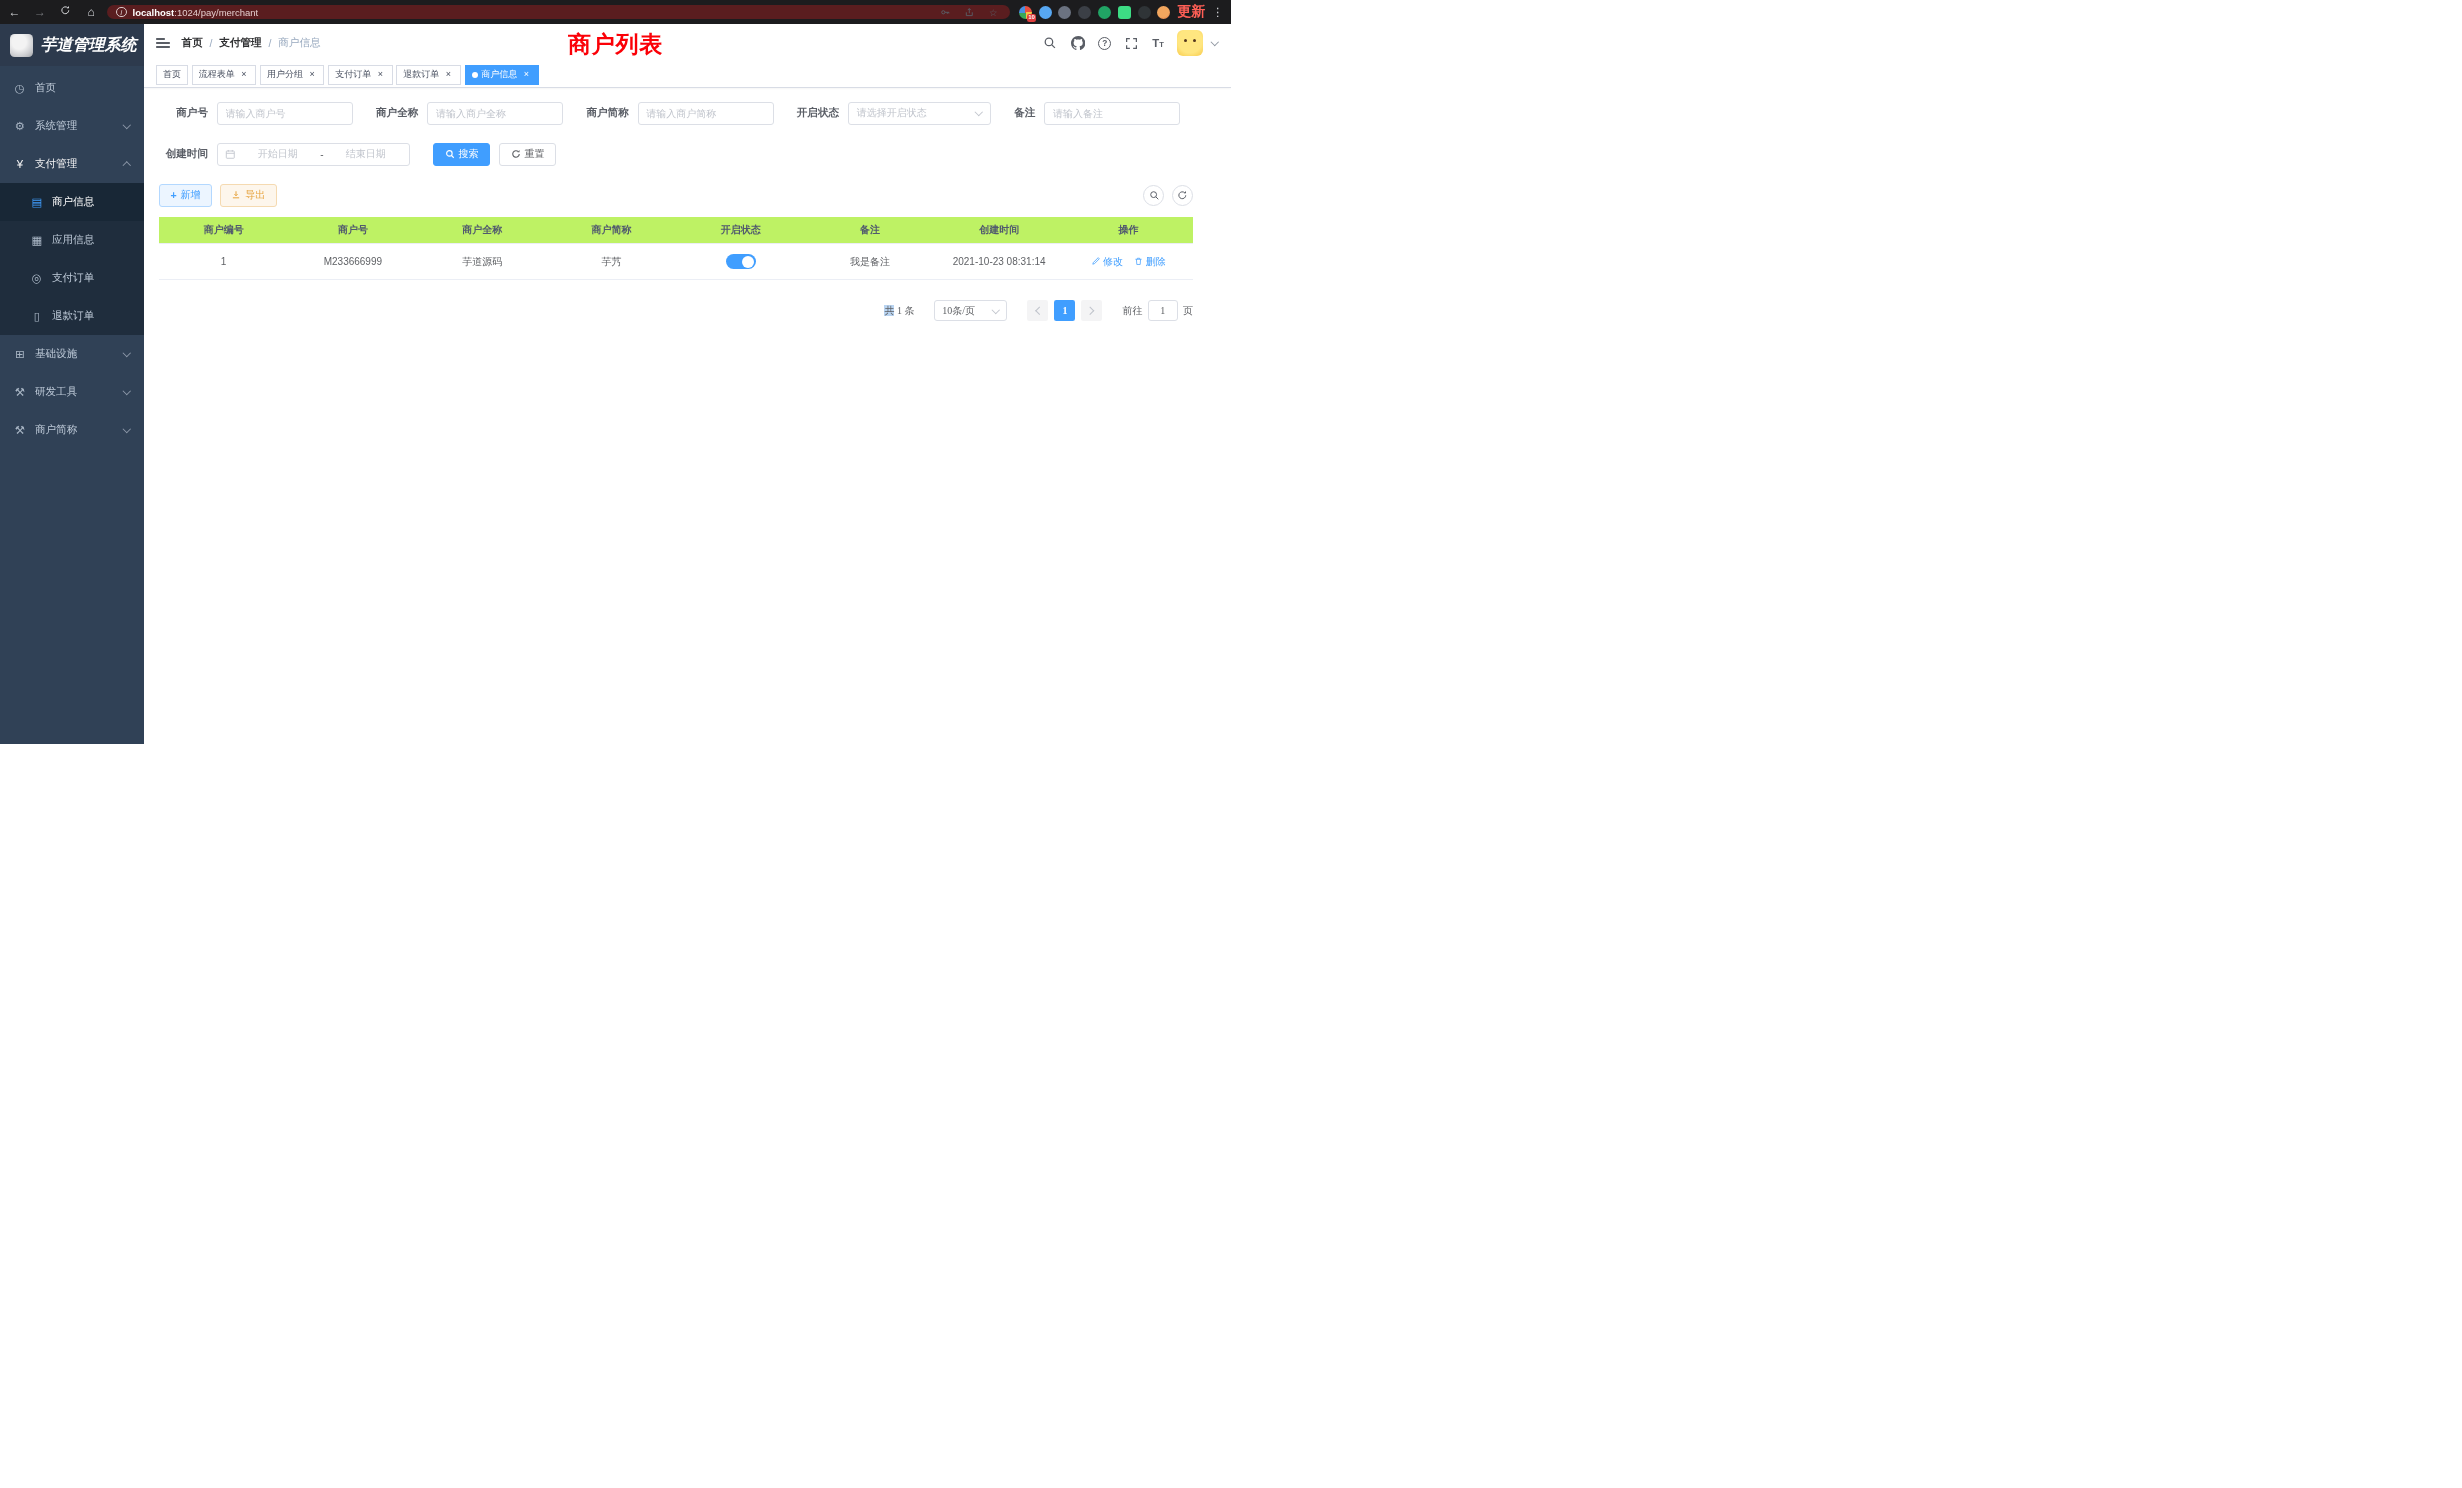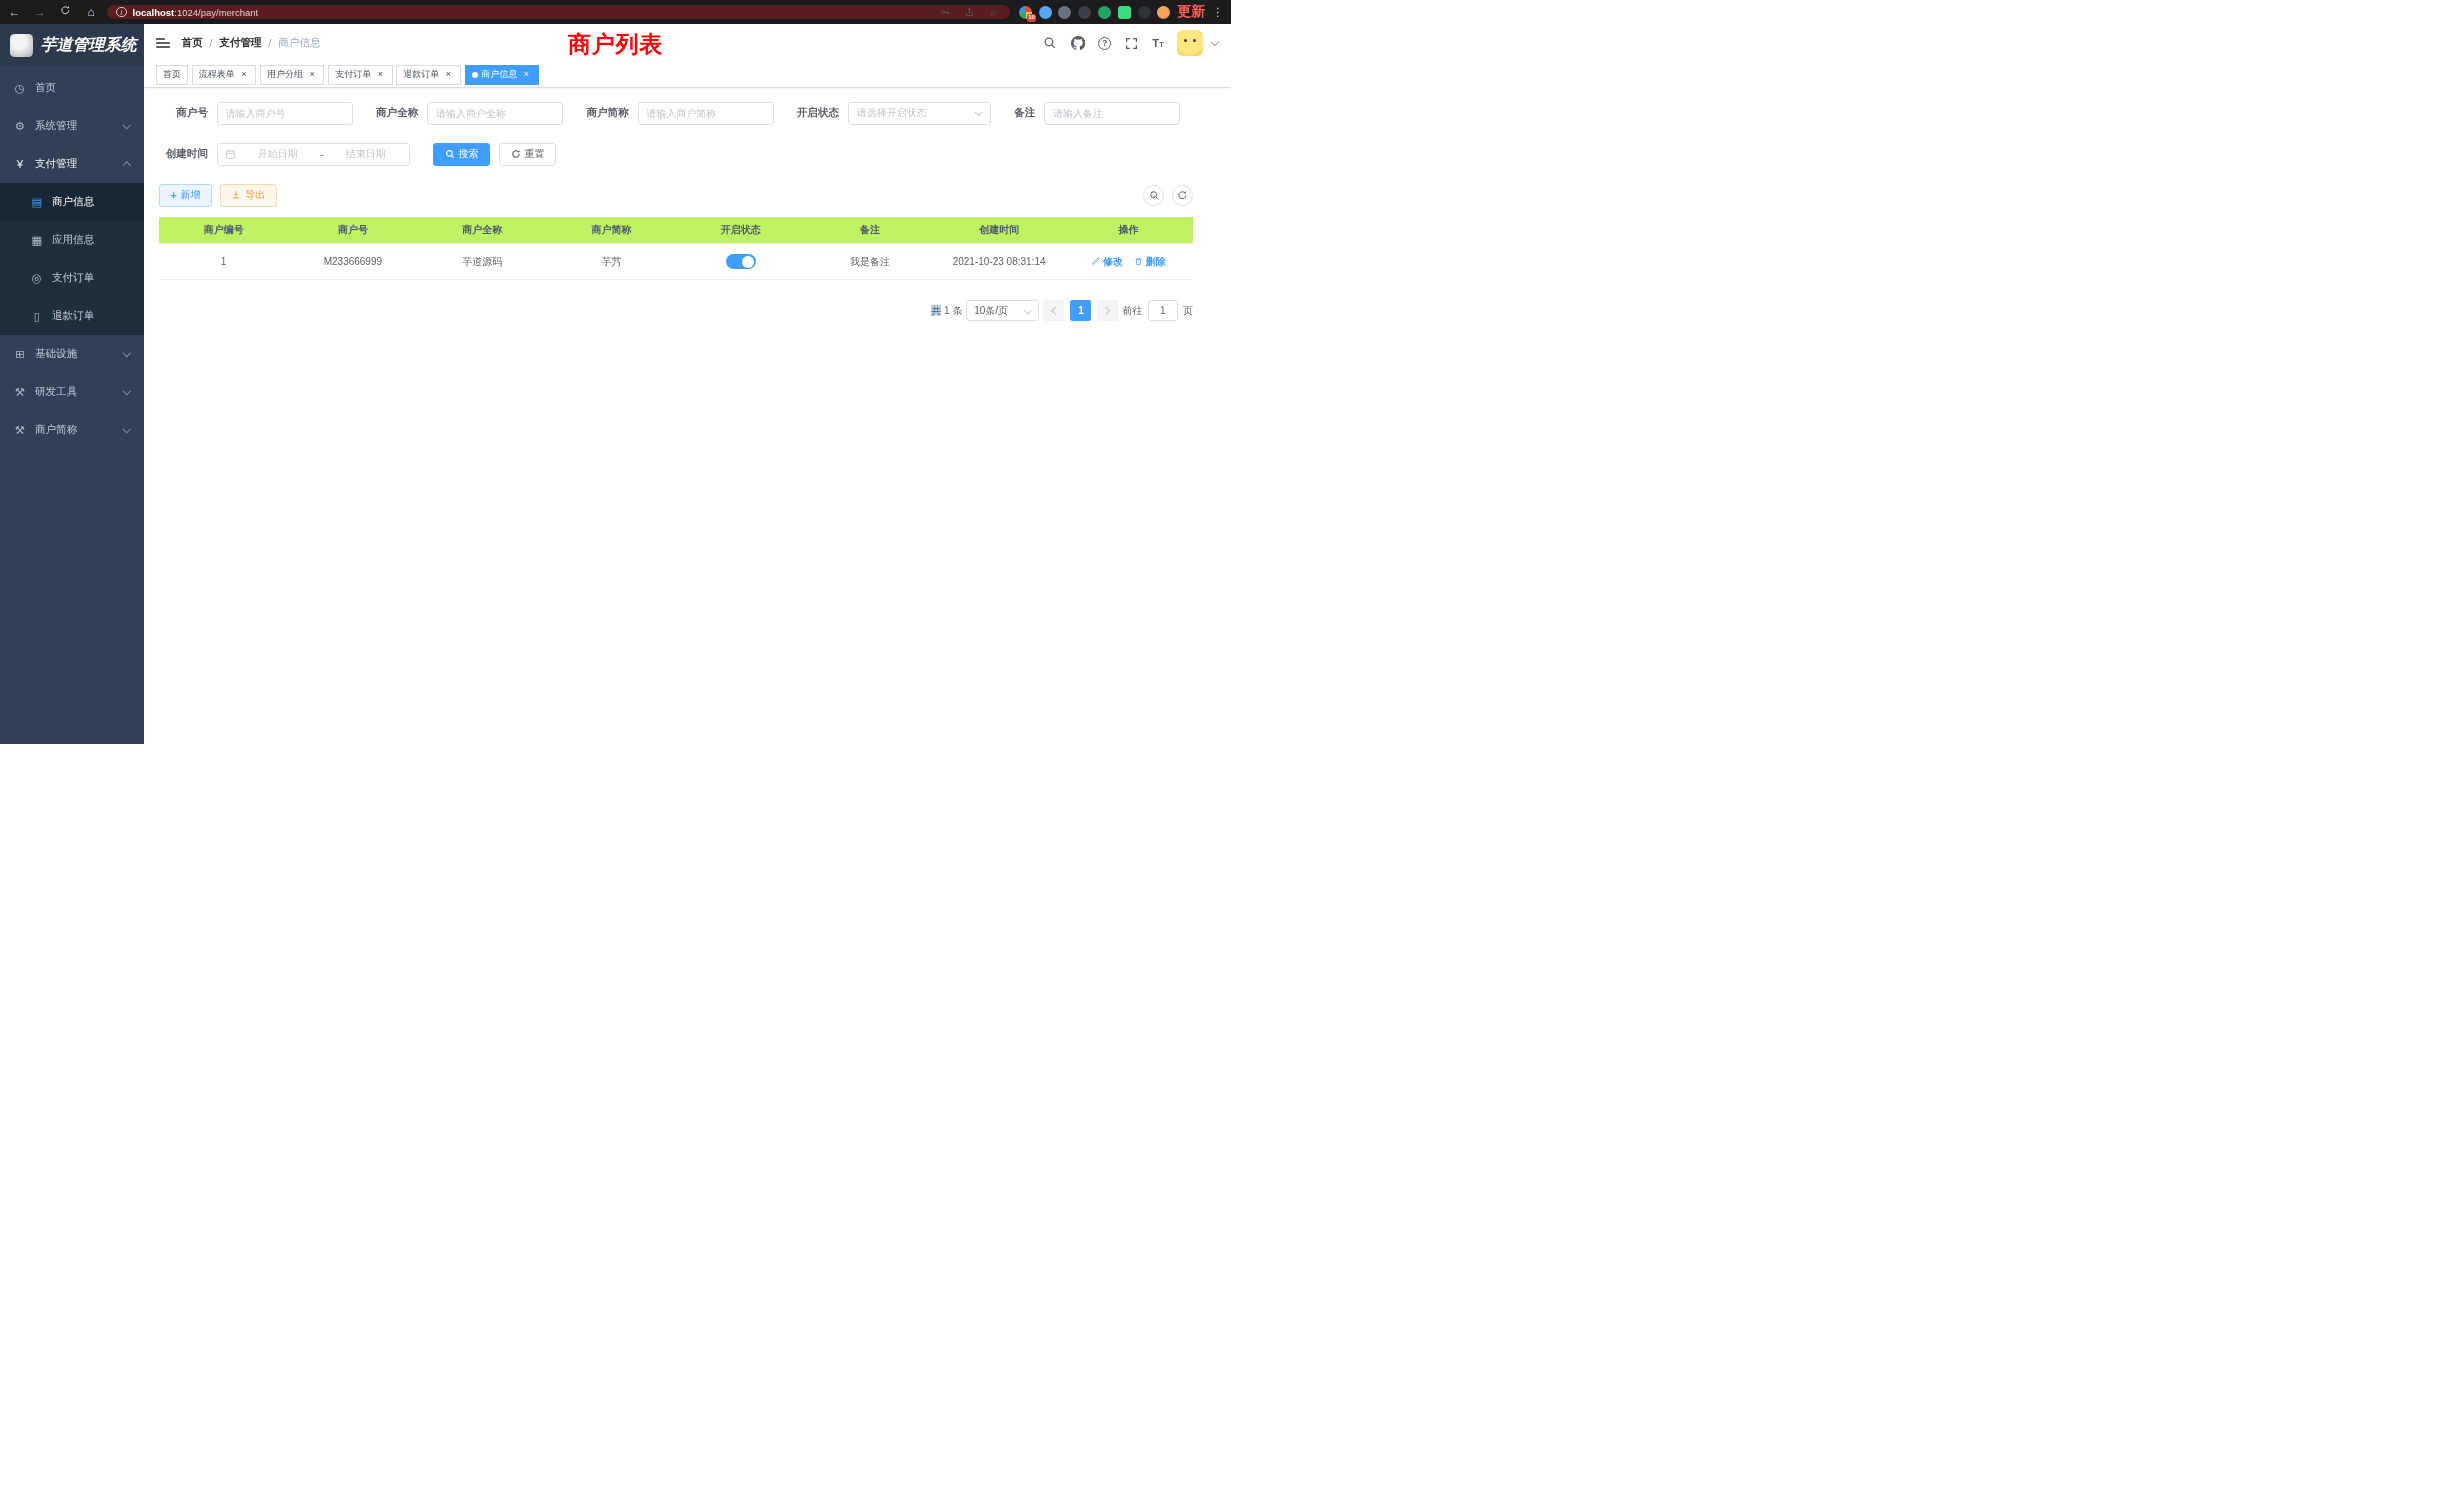--- a/index.html
+++ b/index.html
@@ -101,25 +101,25 @@
   .toolbar-right { margin-left:auto; display:flex; gap:7.6px; }
   .circle-btn { width:21px; height:21px; border-radius:50%; border:0.8px solid #dcdfe6; background:#fff; display:flex; align-items:center; justify-content:center; color:#5a5e66; cursor:pointer; }
 
   
   .grid-head, .grid-row { display:grid; grid-template-columns:repeat(8,1fr); align-items:center; text-align:center; }
   .grid-head { background:#bef264; height:27px; font-size:10px; font-weight:700; color:#515a6e; border-bottom:0.8px solid #ebeef5; }
   .grid-row { height:36px; font-size:10px; color:#606266; border-bottom:0.8px solid #ebeef5; }
   .cell-center { display:flex; justify-content:center; align-items:center; }
   .switch { width:30px; height:15px; border-radius:7.6px; background:#409EFF; position:relative; cursor:pointer; }
   .switch::after { content:""; position:absolute; right:1.5px; top:1.5px; width:12px; height:12px; background:#fff; border-radius:50%; }
-  .row-actions { display:flex; justify-content:center; gap:10.6px;font-weight:bold; }
+  .row-actions { display:flex; justify-content:center; gap:10.6px; }
   .link { color:#409EFF; display:inline-flex; align-items:center; gap:3px; cursor:pointer; font-size:10px; }
 
   
-  .pagination { display:flex; align-items:center; justify-content:flex-end; gap:4px; margin-top:20px; font-size:10px; color:#606266; }
+  .pagination { display:flex; align-items:center; justify-content:flex-end; gap:20px; margin-top:20px; font-size:10px; color:#606266;font-family:Liberation Serif, serif; }
   .total .hl { background:#b9d4f1; }
   .size-select { width:73px; height:21px; border:0.8px solid #dcdfe6; border-radius:3px; display:flex; align-items:center; justify-content:space-between; padding:0 6.8px; color:#606266; cursor:pointer; }
   .size-select .chev { color:#c0c4cc; }
   .pg-group { display:flex; gap:6px; align-items:center; }
   .pg-btn { min-width:21px; height:21px; background:#f4f4f5; border-radius:2.3px; display:flex; align-items:center; justify-content:center; color:#606266; cursor:pointer; font-size:10px; }
   .pg-btn.disabled { color:#c0c4cc; }
   .pg-btn.active { background:#409EFF; color:#fff; font-weight:600; }
   .goto { display:flex; align-items:center; gap:5.3px; }
   .goto-input { width:30px; height:21px; border:0.8px solid #dcdfe6; border-radius:3px; text-align:center; font-size:10px; color:#606266; outline:none; font-family:inherit; }
 </style>

